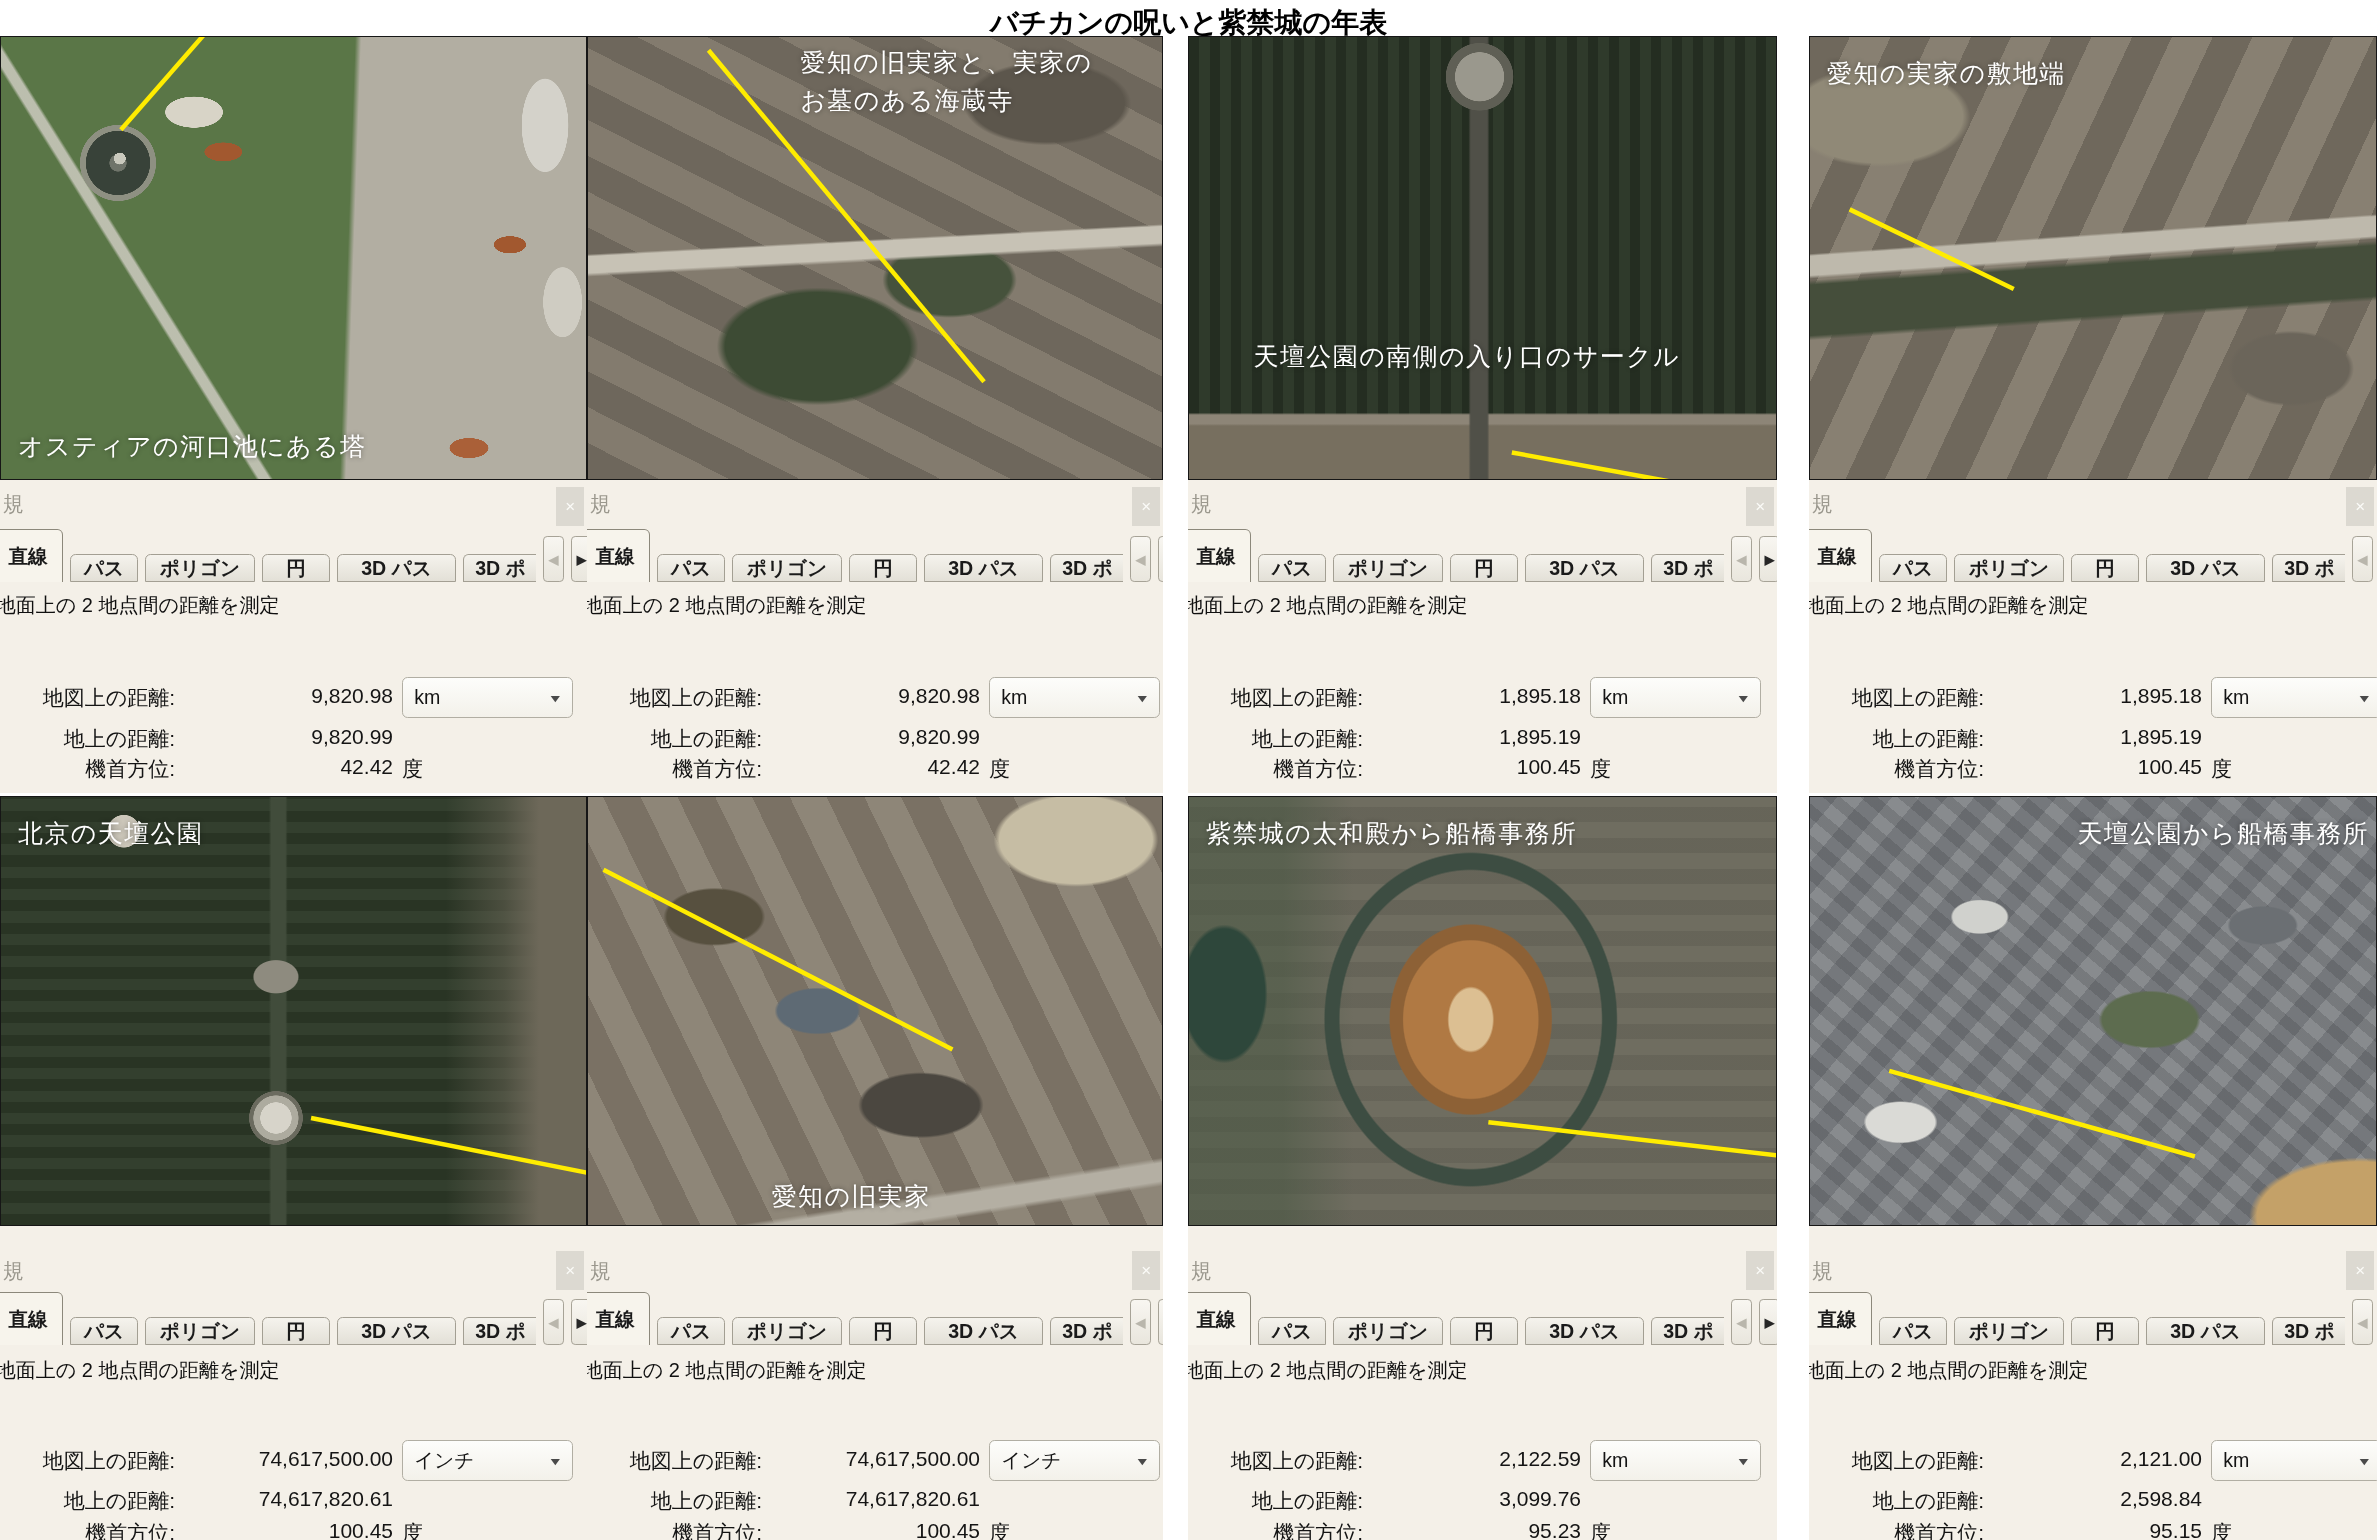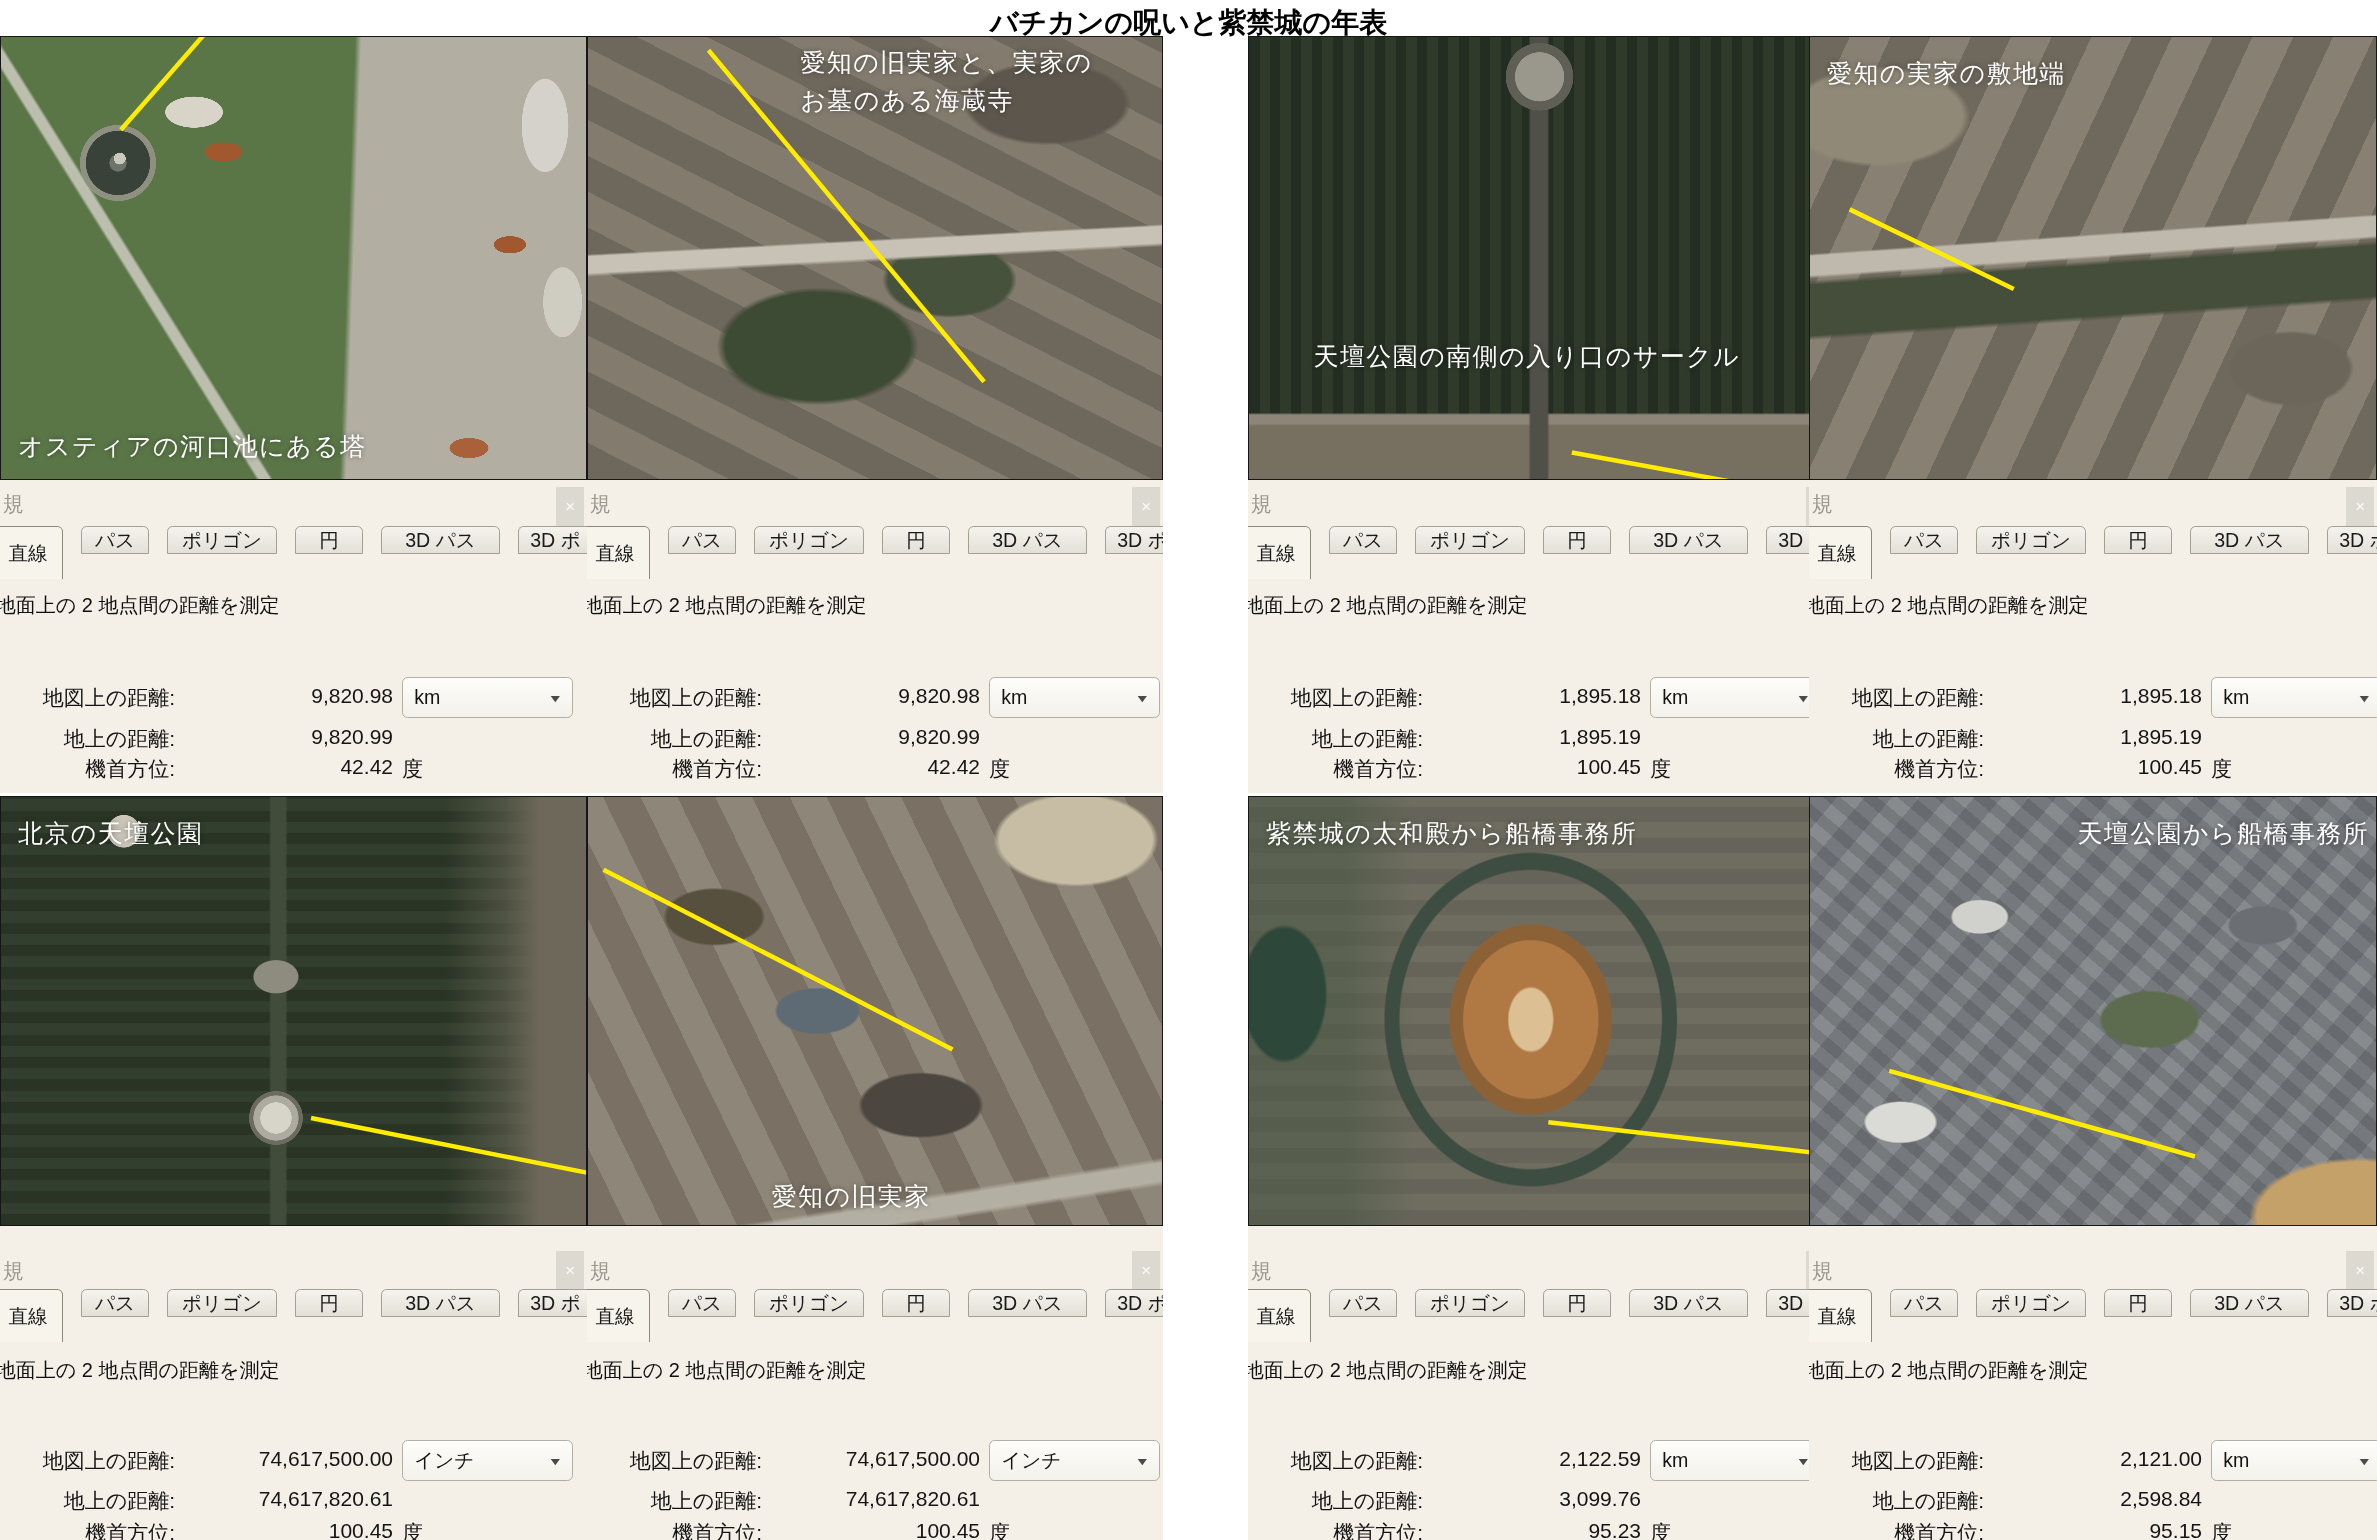--- a/index.html
+++ b/index.html
@@ -7,21 +7,21 @@
         font-family:"Liberation Sans", sans-serif;}
   .page-title{position:absolute;top:4.2px;left:0;width:100%;text-align:center;
         font-size:28px;font-weight:600;color:#000;}
 
   
   .card{position:absolute;}
   .card.t{top:36px;height:757px;}
   .card.b{top:796px;height:745px;}
   .c0{left:0;width:587px;}
   .c1{left:587px;width:576px;}
-  .c2{left:1248px;width:589px;}
+  .c2{left:1188px;width:589px;}
   .c3{left:1809px;width:568px;}
 
   
   .map{position:relative;width:100%;box-sizing:border-box;border:1.4px solid #161616;
        overflow:hidden;background-repeat:no-repeat;}
   .card.t .map{height:444px;}
   .card.b .map{height:430px;}
   .line-svg{position:absolute;left:0;top:0;width:100%;height:100%;display:block;}
   .caption{position:absolute;color:#ffffff;font-size:25px;letter-spacing:1.4px;
        white-space:pre-line;line-height:1.5;text-shadow:0 0 5.6px rgba(0,0,0,.45);}
@@ -93,21 +93,21 @@
 
   
   .panel{position:absolute;left:0;right:0;bottom:0;background:#f4f0e8;overflow:hidden;}
   .card.t .panel{top:444px;}
   .card.b .panel{top:430px;}
   .win-title{position:absolute;left:2.8px;top:9.8px;font-size:21px;color:#9b988e;}
   .card.b .win-title{top:31px;}
   .close-box{position:absolute;right:2.8px;top:7px;width:28px;height:39px;background:#dcd9d1;
        color:#fbfbf8;font-size:17px;display:flex;align-items:center;justify-content:center;}
   .card.b .close-box{top:25px;}
-  .tabs{position:absolute;left:0;top:46px;height:56px;display:flex;align-items:flex-start;gap:18px;}
+  .tabs{position:absolute;left:0;top:46px;height:56px;display:flex;align-items:flex-end;gap:7px;font-weight:bold;}
   .card.b .tabs{top:63px;}
   .tab{box-sizing:border-box;height:28px;display:flex;align-items:center;justify-content:center;
        font-size:19.6px;color:#1a1a1a;background:linear-gradient(#f5f3ed,#e3e0d7);
        border:1.4px solid #a39f93;border-radius:5.6px 5.6px 0 0;overflow:hidden;white-space:nowrap;}
   .tab.active{height:53px;background:#f7f4ec;border-color:#8c887b;border-bottom:none;}
   .tb0{width:70px;margin-left:-7px;}
   .tb1{width:68px;}
   .tb2{width:110px;}
   .tb3{width:68px;}
   .tb4{width:119px;}

